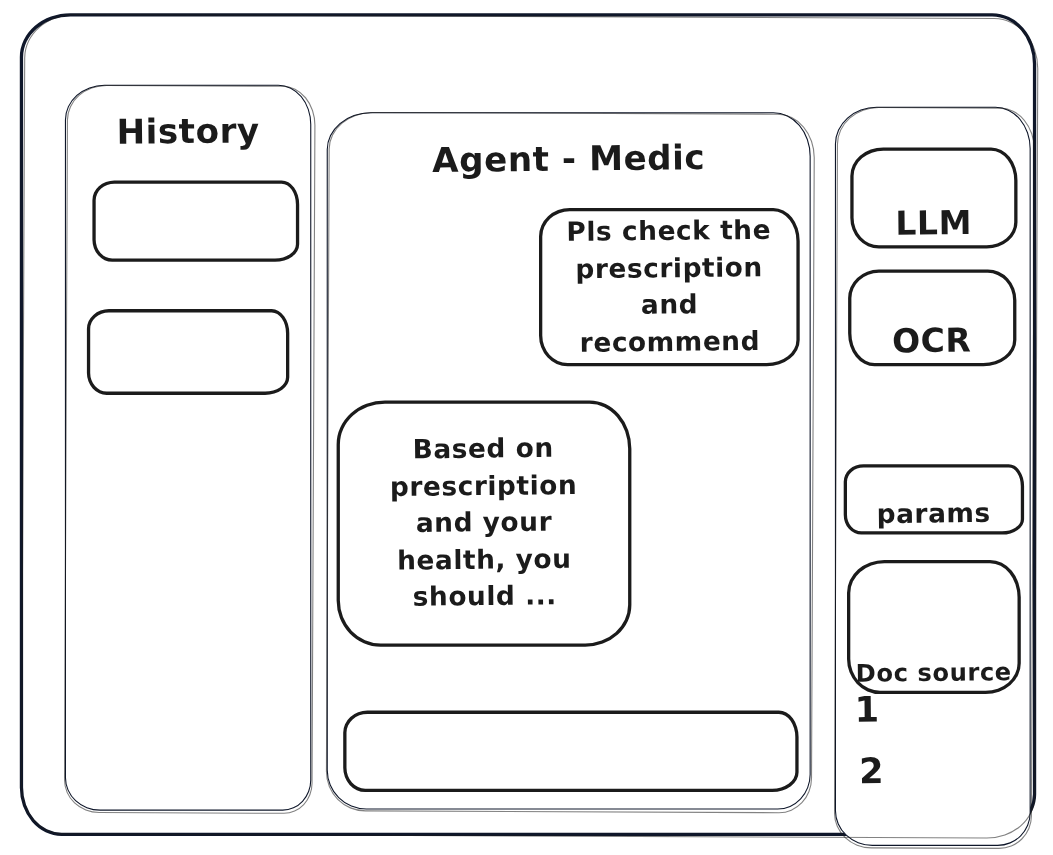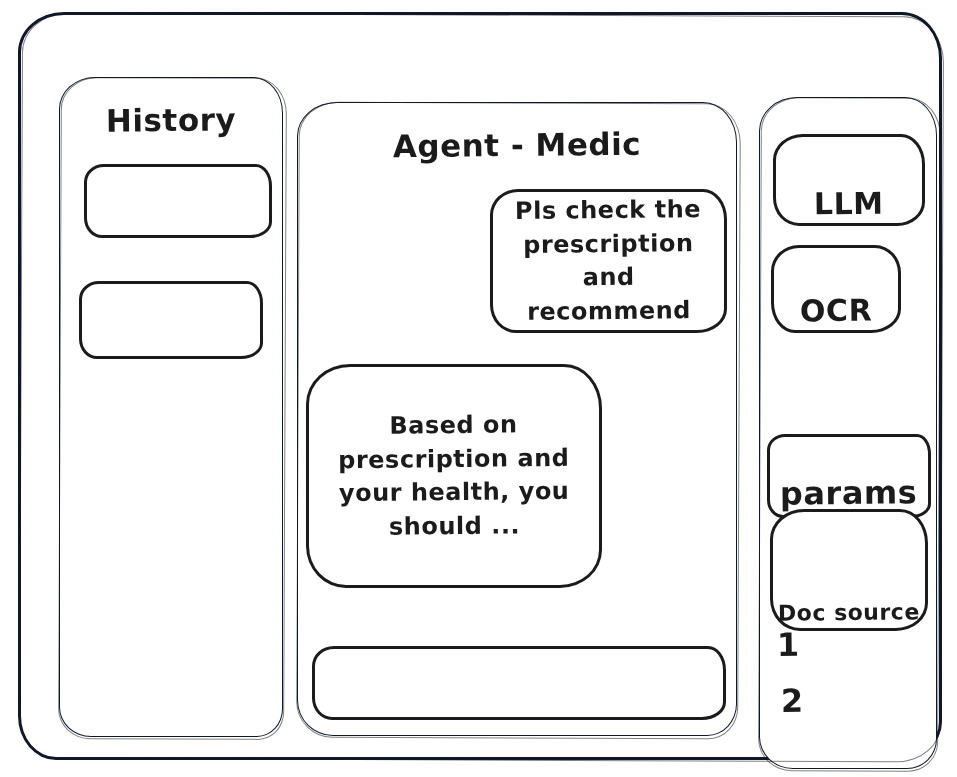--- a/index.html
+++ b/index.html
@@ -94,21 +94,21 @@
     line-height: 1.4;
     padding: 10px 18px;
   }
   #bubble-user {
     right: 9px; top: 86px;
     width: 237px; height: 144px;
     border-radius: 28px 24px 30px 26px / 26px 30px 24px 28px;
   }
   #bubble-assistant {
     left: 8px; top: 261px;
-    width: 296px; height: 224px;
+    width: 268px; height: 224px;
     border-radius: 44px 38px 42px 40px / 40px 44px 38px 42px;
     justify-content: flex-end;
   }
   #message-input {
     position: absolute;
     left: 14px; bottom: 15px;
     width: 414px; height: 74px;
     border: 3px solid #1b1b1b;
     border-radius: 22px 18px 24px 20px / 20px 24px 18px 22px;
     background: #fff;
@@ -133,22 +133,22 @@
     align-items: flex-end;
     justify-content: center;
     text-align: center;
     font-size: 30px;
     font-weight: 600;
     letter-spacing: 1px;
     cursor: pointer;
     line-height: 1.3;
   }
   #tool-llm    { left: 13px; top: 36px;  width: 152px; height: 92px;  border-radius: 30px 24px 28px 26px / 26px 30px 24px 28px; }
-  #tool-ocr    { left: 11px; top: 147px; width: 130px; height: 88px;  border-radius: 28px 26px 30px 24px / 26px 28px 24px 30px; }
-  #tool-params { left: 7px;  top: 336px; width: 164px; height: 84px;  border-radius: 18px 14px 20px 16px / 16px 20px 14px 18px; font-size: 32px; }
+  #tool-ocr    { left: 11px; top: 147px; width: 153px; height: 88px;  border-radius: 28px 26px 30px 24px / 26px 28px 24px 30px; }
+  #tool-params { left: 7px;  top: 324px; width: 164px; height: 64px;  border-radius: 18px 14px 20px 16px / 16px 20px 14px 18px; font-size: 24px; }
   #tool-doc    { left: 10px; top: 411px; width: 158px; height: 122px; border-radius: 34px 28px 32px 30px / 30px 34px 28px 32px; font-size: 22px; }
 
   .doc-source-num {
     position: absolute;
     font-size: 32px;
     font-weight: 600;
     cursor: pointer;
   }
   #doc-source-1 { left: 17px; top: 528px; }
   #doc-source-2 { left: 21px; top: 584px; }

